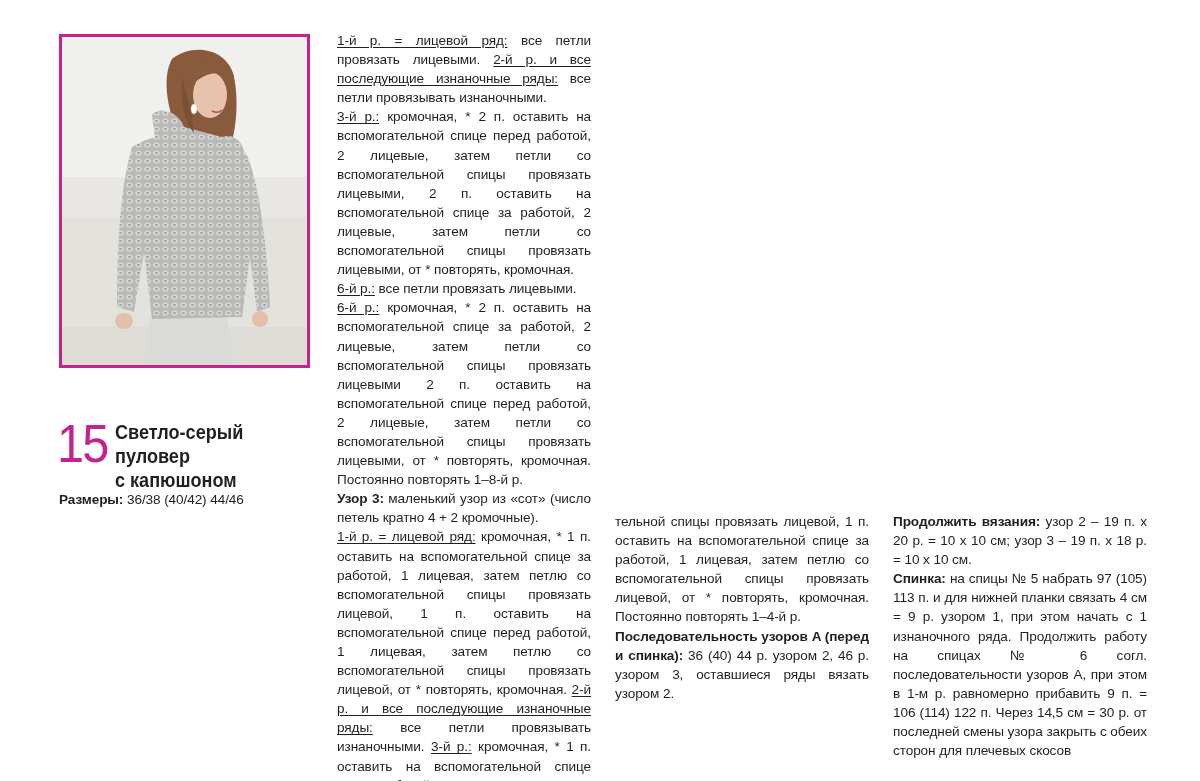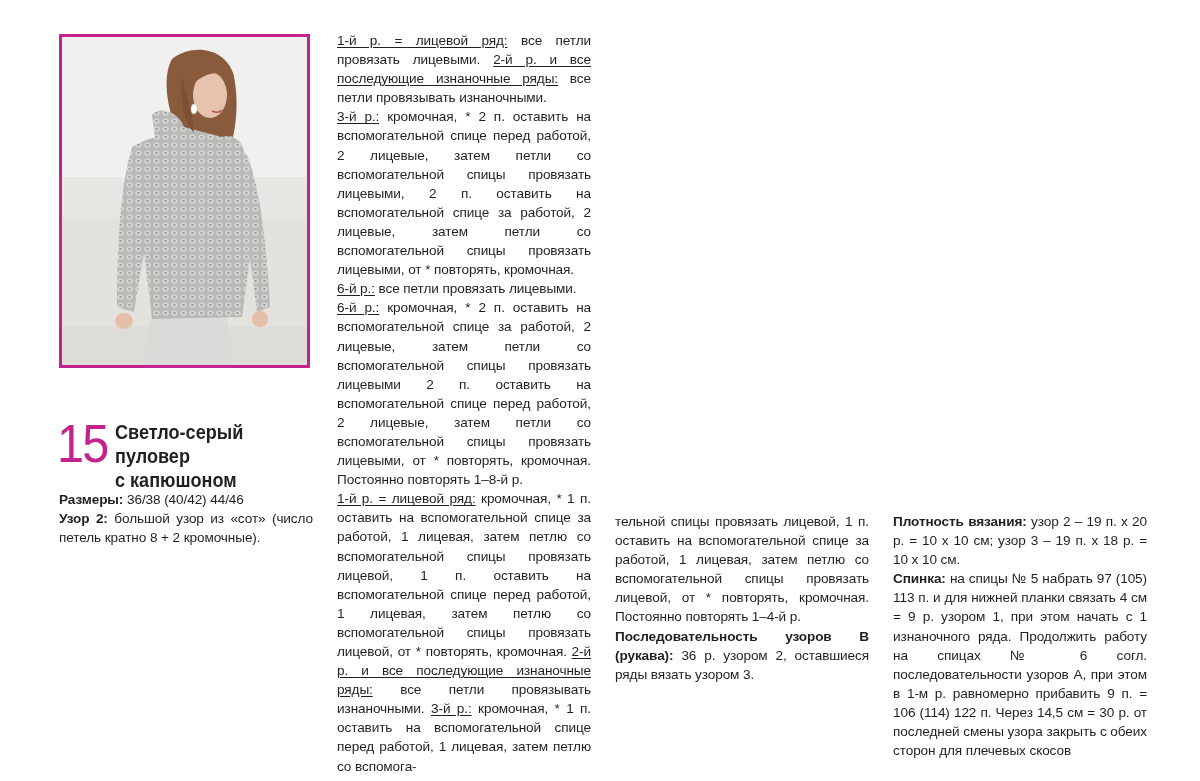--- a/index.html
+++ b/index.html
@@ -76,32 +76,32 @@
   <div class="issue-number">15</div>
   <div class="title-text">
     <div>Светло-серый</div>
     <div>пуловер</div>
     <div>с капюшоном</div>
   </div>
 </div>
 
 <div class="col col1">
   <p><b>Размеры:</b><span> 36/38 (40/42) 44/46</span></p>
-  <p><b>Узор 2:</b><span> большой узор из «сот» (число петель кратно 8 + 2 кромочные).</span></p>
 </div>
 
 <div class="col col2">
   <p><u>1-й р. = лицевой ряд:</u><span> все петли провязать лицевыми. </span><u>2-й р. и все последующие изнаночные ряды:</u><span> все петли провязывать изнаночными.</span></p>
   <p><u>3-й р.:</u><span> кромочная, * 2 п. оставить на вспомогательной спице перед работой, 2 лицевые, затем петли со вспомогательной спицы провязать лицевыми, 2 п. оставить на вспомогательной спице за работой, 2 лицевые, затем петли со вспомогательной спицы провязать лицевыми, от * повторять, кромочная.</span></p>
   <p><u>6-й р.:</u><span> все петли провязать лицевыми.</span></p>
   <p><u>6-й р.:</u><span> кромочная, * 2 п. оставить на вспомогательной спице за работой, 2 лицевые, затем петли со вспомогательной спицы провязать лицевыми 2 п. оставить на вспомогательной спице перед работой, 2 лицевые, затем петли со вспомогательной спицы провязать лицевыми, от * повторять, кромочная. Постоянно повторять 1–8-й р.</span></p>
+  <p><b>Узор 3:</b><span> маленький узор из «сот» (число петель кратно 4 + 2 кромочные).</span></p>
   <p><u>1-й р. = лицевой ряд:</u><span> кромочная, * 1 п. оставить на вспомогательной спице за работой, 1 лицевая, затем петлю со вспомогательной спицы провязать лицевой, 1 п. оставить на вспомогательной спице перед работой, 1 лицевая, затем петлю со вспомогательной спицы провязать лицевой, от * повторять, кромочная. </span><u>2-й р. и все последующие изнаночные ряды:</u><span> все петли провязывать изнаночными. </span><u>3-й р.:</u><span> кромочная, * 1 п. оставить на вспомогательной спице перед работой, 1 лицевая, затем петлю со вспомога-</span></p>
 </div>
 
 <div class="col col3">
   <p>тельной спицы провязать лицевой, 1 п. оставить на вспомогательной спице за работой, 1 лицевая, затем петлю со вспомогательной спицы провязать лицевой, от * повторять, кромочная. Постоянно повторять 1–4-й р.</p>
-  <p><b>Последовательность узоров B (рукава):</b><span> 36 р. узором 2, оставшиеся ряды вязать узором 3.</span></p>
+  <p><b>Последовательность узоров A (перед и спинка):</b><span> 36 (40) 44 р. узором 2, 46 р. узором 3, оставшиеся ряды вязать узором 2.</span></p>
 </div>
 
 <div class="col col4">
-  <p><b>Плотность вязания:</b><span> узор 2 – 19 п. х 20 р. = 10 х 10 см; узор 3 – 19 п. х 18 р. = 10 х 10 см.</span></p>
+  <p><b>Продолжить вязания:</b><span> узор 2 – 19 п. х 20 р. = 10 х 10 см; узор 3 – 19 п. х 18 р. = 10 х 10 см.</span></p>
   <p><b>Спинка:</b><span> на спицы № 5 набрать 97 (105) 113 п. и для нижней планки связать 4 см = 9 р. узором 1, при этом начать с 1 изнаночного ряда. Продолжить работу на спицах № 6 согл. последовательности узоров А, при этом в 1-м р. равномерно прибавить 9 п. = 106 (114) 122 п. Через 14,5 см = 30 р. от последней смены узора закрыть с обеих сторон для плечевых скосов</span></p>
 </div>
 
 </body></html>

